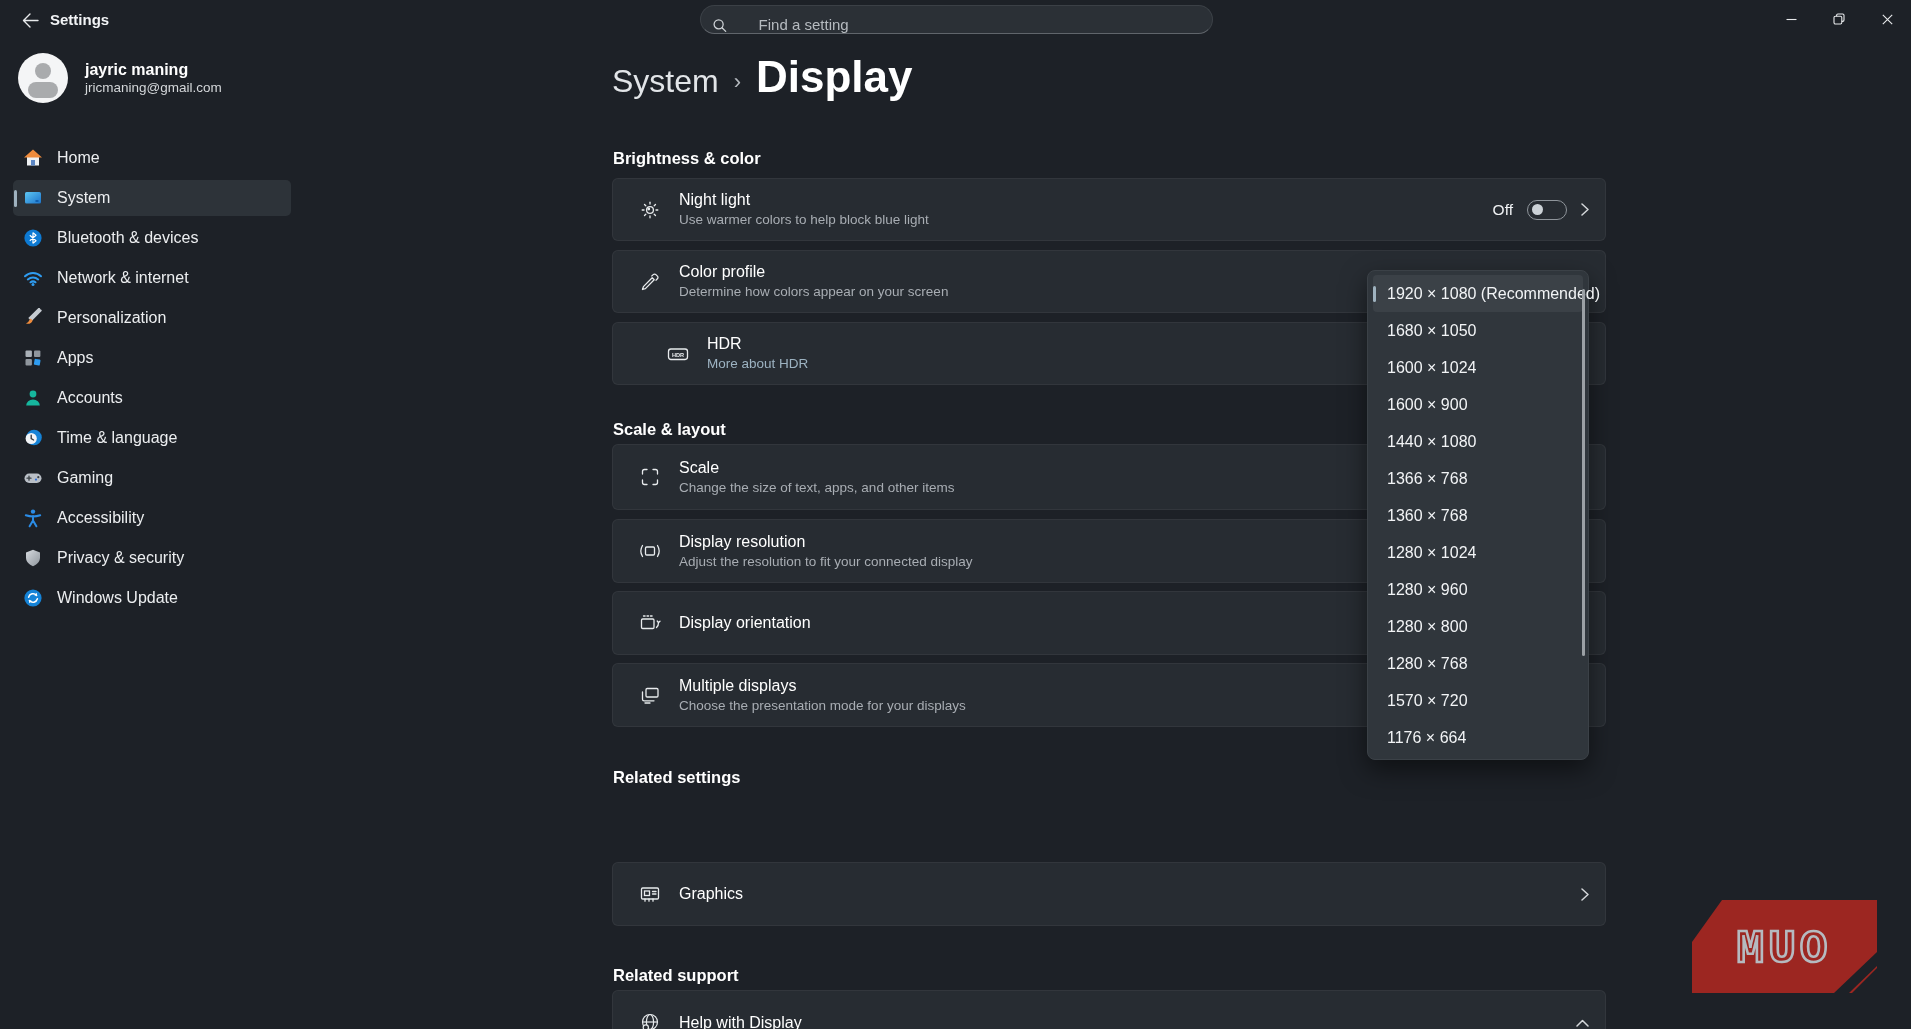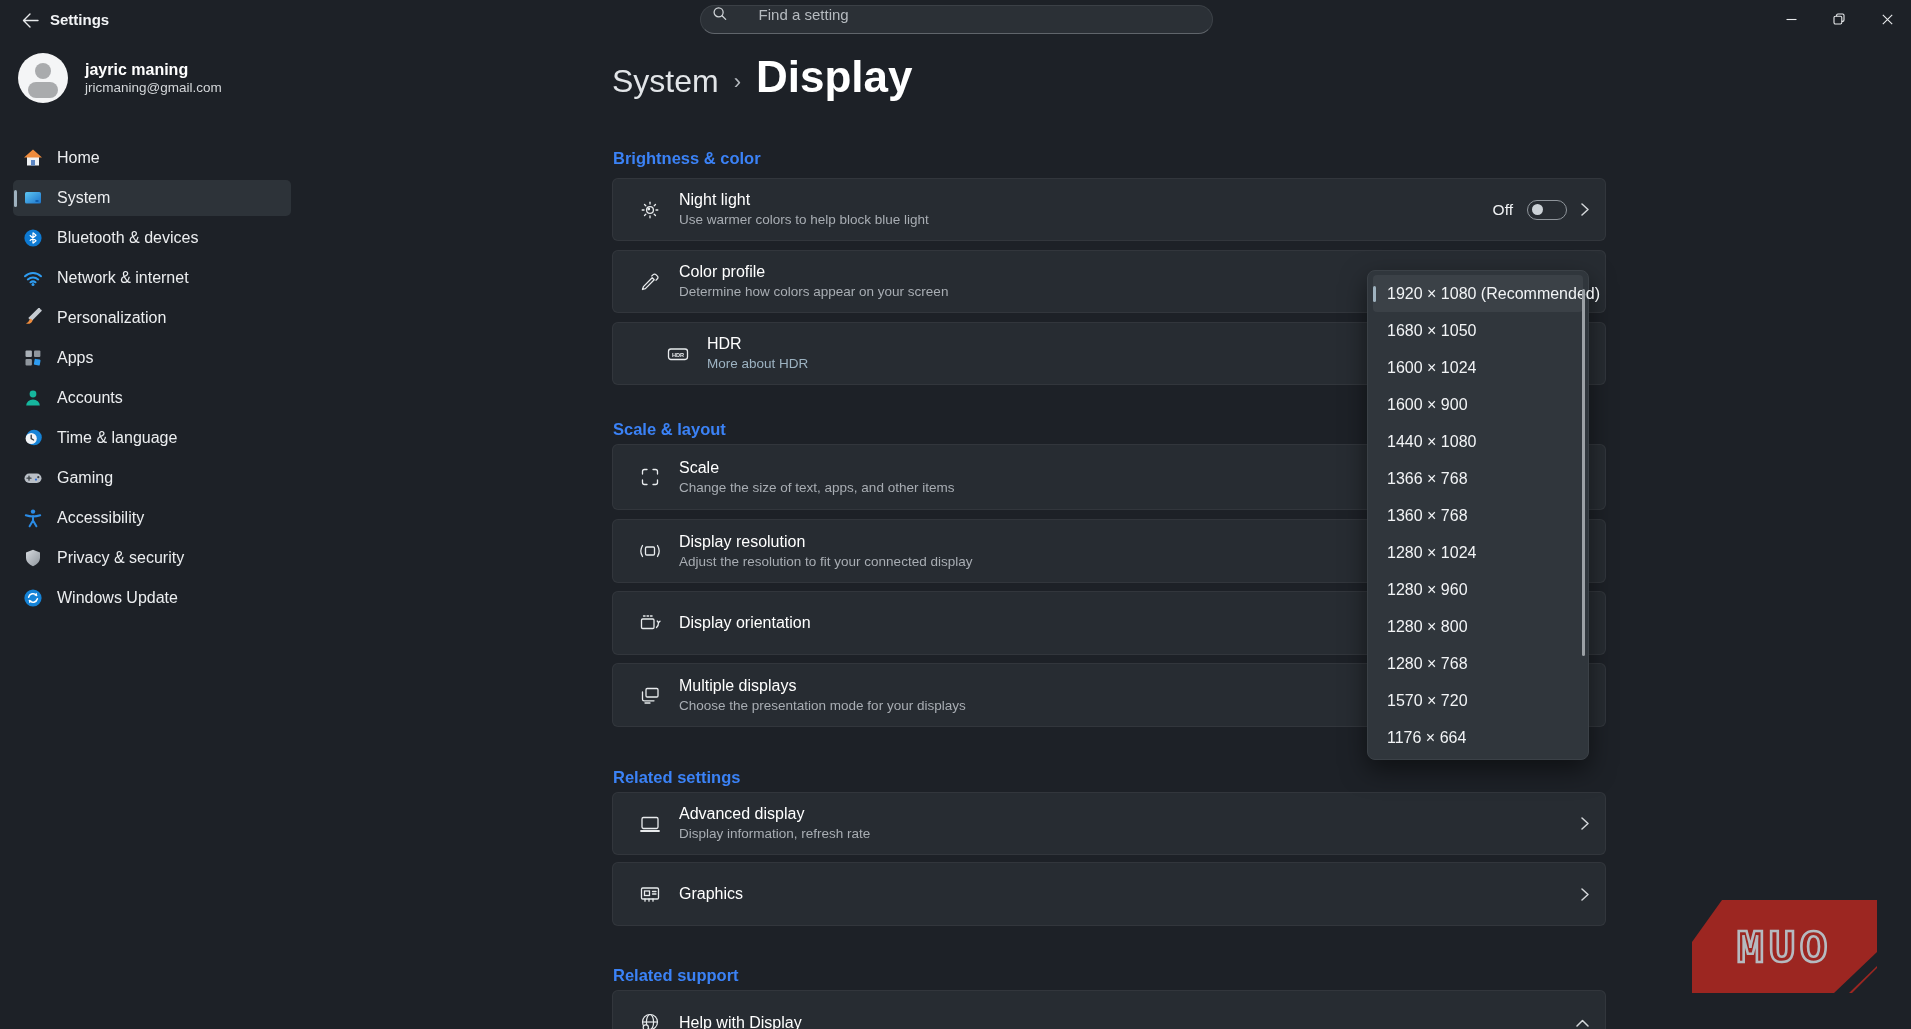--- a/index.html
+++ b/index.html
@@ -14,21 +14,21 @@
   .titlebar { position:absolute; top:0; left:0; width:1911px; height:38px; }
   .back-btn { position:absolute; left:14px; top:9px; width:32px; height:22px; display:flex; align-items:center; justify-content:center; cursor:pointer; }
   .app-title { position:absolute; left:50px; top:11px; font-size:15px; font-weight:700; color:#f2f4f6; }
   .win-controls { position:absolute; right:0; top:0; height:38px; display:flex; }
   .win-btn { width:48px; height:38px; display:flex; align-items:center; justify-content:center; }
 
   
   .search-pill {
     position:absolute; left:700px; top:5px; width:513px; height:29px;
     background:#2b3036; border:1px solid #3b4046; border-bottom-color:#60656b;
-    border-radius:15px; display:flex; align-items:flex-start; padding:0 12px;gap:22px;
+    border-radius:15px; display:flex; align-items:flex-end; padding:0 12px;gap:22px;
   }
   .search-pill input {
     background:transparent; border:none; outline:none; color:#e6e9ec;
     font-size:15px; margin-left:10px; width:100%;
     font-family:"Liberation Sans","DejaVu Sans",sans-serif;
   }
   .search-pill input::placeholder { color:#b6bbc0; }
 
   
   .sidebar { position:absolute; left:0; top:38px; width:296px; height:991px;padding-left:16px; }
@@ -53,21 +53,21 @@
   .nav-ico { width:20px; height:20px; margin-right:14px; flex:none; }
   .nav-label { font-size:16px; color:#eceef0; white-space:nowrap; }
 
   
   .main { position:absolute; left:612px; top:38px; width:994px; height:991px; }
   .breadcrumb { position:absolute; top:14px; left:0; display:flex; align-items:baseline; }
   .bc-parent { font-size:32px; font-weight:400; color:#e2e5e8; cursor:pointer; }
   .bc-sep { font-size:22px; color:#b4b9be; margin:0 15px; position:relative; top:-3px; }
   .bc-current { font-size:44px; font-weight:700; color:#ffffff; }
 
-  .sec-header { position:absolute; left:1px; font-size:16.5px; font-weight:700; color:#3b82f6; }
+  .sec-header { position:absolute; left:1px; font-size:16.5px; font-weight:700; color:#ffffff; }
 
   .card {
     position:absolute; left:0; width:994px; background:#272c32;
     border:1px solid rgba(255,255,255,0.05); border-radius:6px;
     display:flex; align-items:center; cursor:pointer;
   }
   .card-ico { width:24px; height:24px; margin-left:25px; flex:none; }
   .card-text { margin-left:17px; display:flex; flex-direction:column; justify-content:center; }
   .card-title { font-size:16px; color:#ffffff; line-height:20px; }
   .card-sub { font-size:13.5px; color:#a8adb3; line-height:18px; margin-top:1px; }
@@ -413,37 +413,20 @@
         </g>
       </svg>
     <div class="card-text">
       <div class="card-title">Multiple displays</div>
       <div class="card-sub">Choose the presentation mode for your displays</div>
     </div>
   </div>
 
   <div class="sec-header" style="top:730px;">Related settings</div>
 
-  <div class="card" style="top:754px; height:63px;">
-    <svg class="card-ico" viewBox="0 0 24 24">
-        <g stroke="#e8ebed" stroke-width="1.3" fill="none" stroke-linecap="round">
-          <rect x="4" y="5.5" width="16" height="11" rx="1.4"></rect>
-          <path d="M3 19 h18" stroke-width="1.8"></path>
-        </g>
-      </svg>
-    <div class="card-text">
-      <div class="card-title">Advanced display</div>
-      <div class="card-sub">Display information, refresh rate</div>
-    </div>
-    <div class="card-right">
-      <svg class="chev" width="8" height="13" viewBox="0 0 8 13">
-          <path d="M1 1 L7 6.5 L1 12" stroke="#d4d7da" stroke-width="1.5" fill="none" stroke-linecap="round" stroke-linejoin="round"></path>
-        </svg>
-    </div>
-  </div>
 
   <div class="card" style="top:824px; height:64px;">
     <svg class="card-ico" viewBox="0 0 24 24">
         <g stroke="#e8ebed" stroke-width="1.3" fill="none" stroke-linecap="round">
           <rect x="3.5" y="6" width="17" height="11" rx="1.2"></rect>
           <rect x="6.5" y="9" width="5" height="4.5"></rect>
           <path d="M14.5 9.5 h3.5 M14.5 12 h3.5"></path>
           <path d="M7 17 v2.2 M11 17 v2.2 M15 17 v2.2"></path>
         </g>
       </svg>

